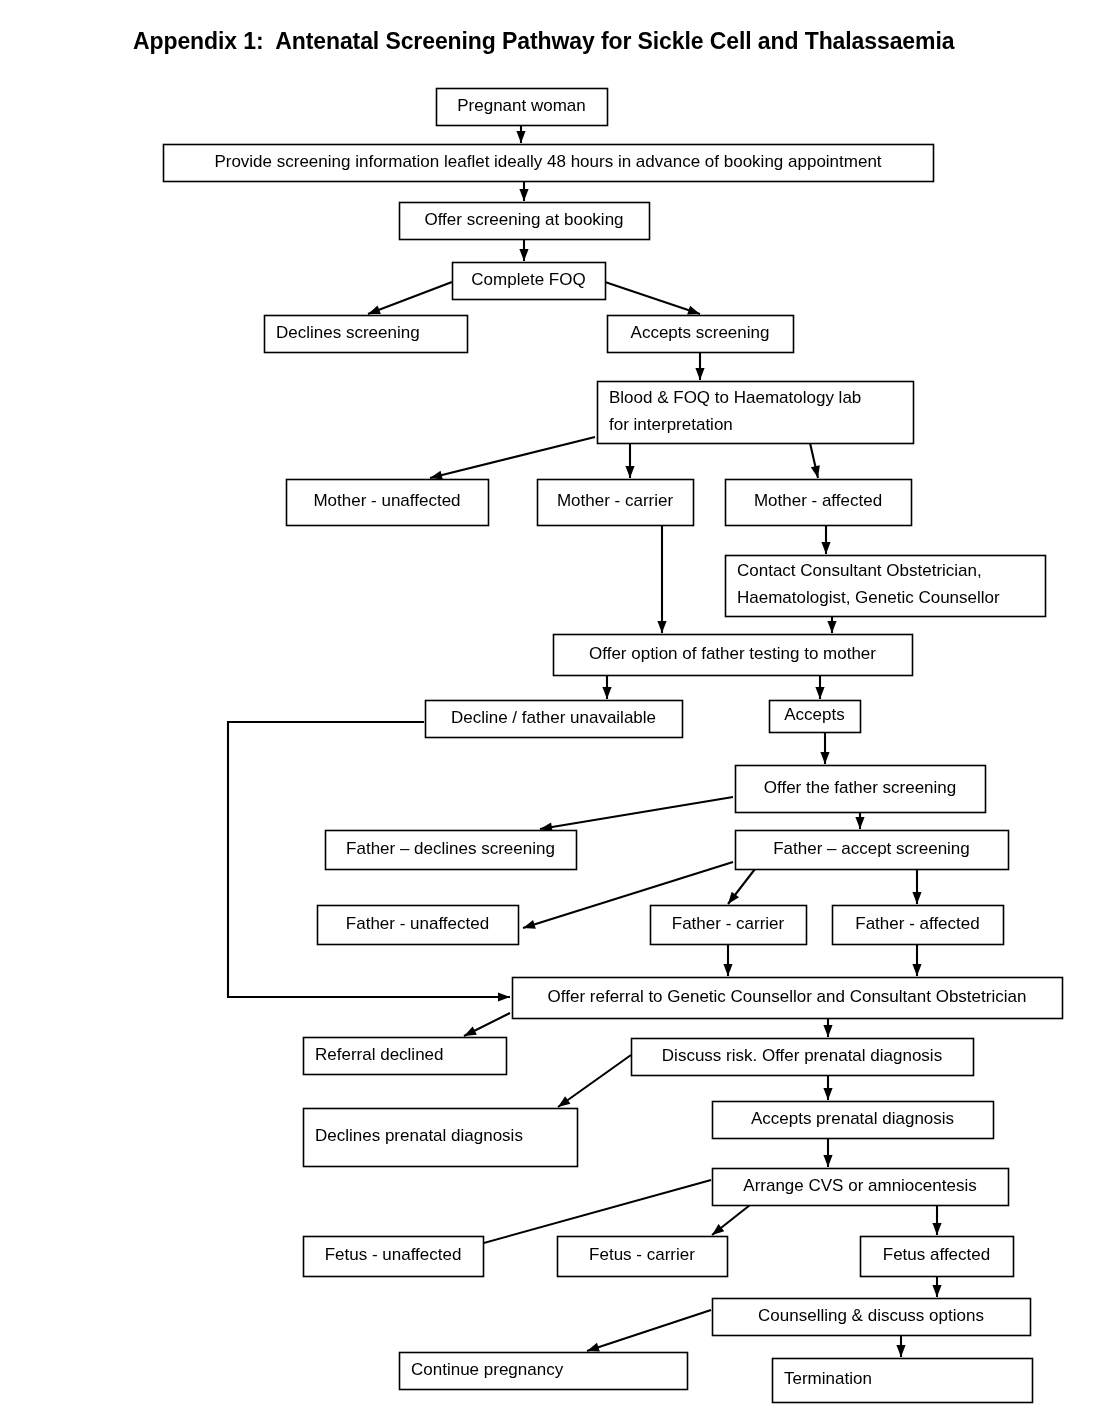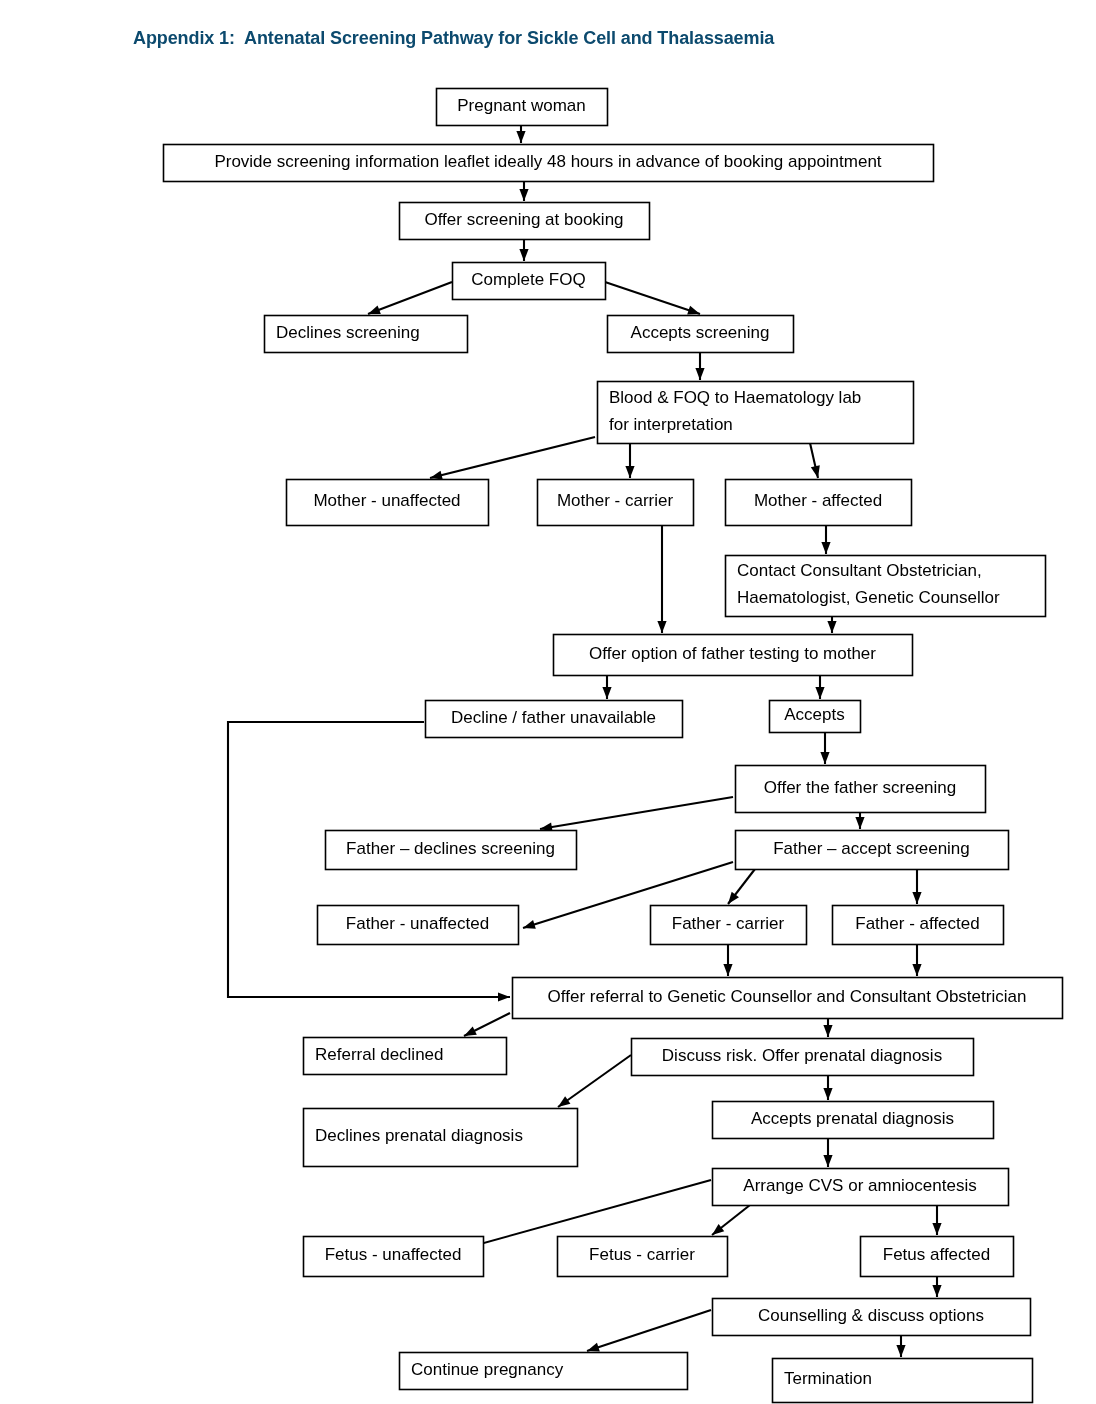--- a/index.html
+++ b/index.html
@@ -17,25 +17,25 @@
   }
   #page {
     position: relative;
     width: 1096px;
     height: 1404px;
   }
   #doc-title {
     position: absolute;
     left: 133px;
     top: 28px;
-    font-size: 18px;
+    font-size: 23px;
     font-weight: bold;
     letter-spacing: -0.1px;
     white-space: pre;
-    color: #0c4a6e;
+    color: #000000;
   }
   #flow-svg {
     position: absolute;
     left: 0;
     top: 0;
   }
   .node-rect {
     fill: #ffffff;
     stroke: #000000;
     stroke-width: 1.6;

